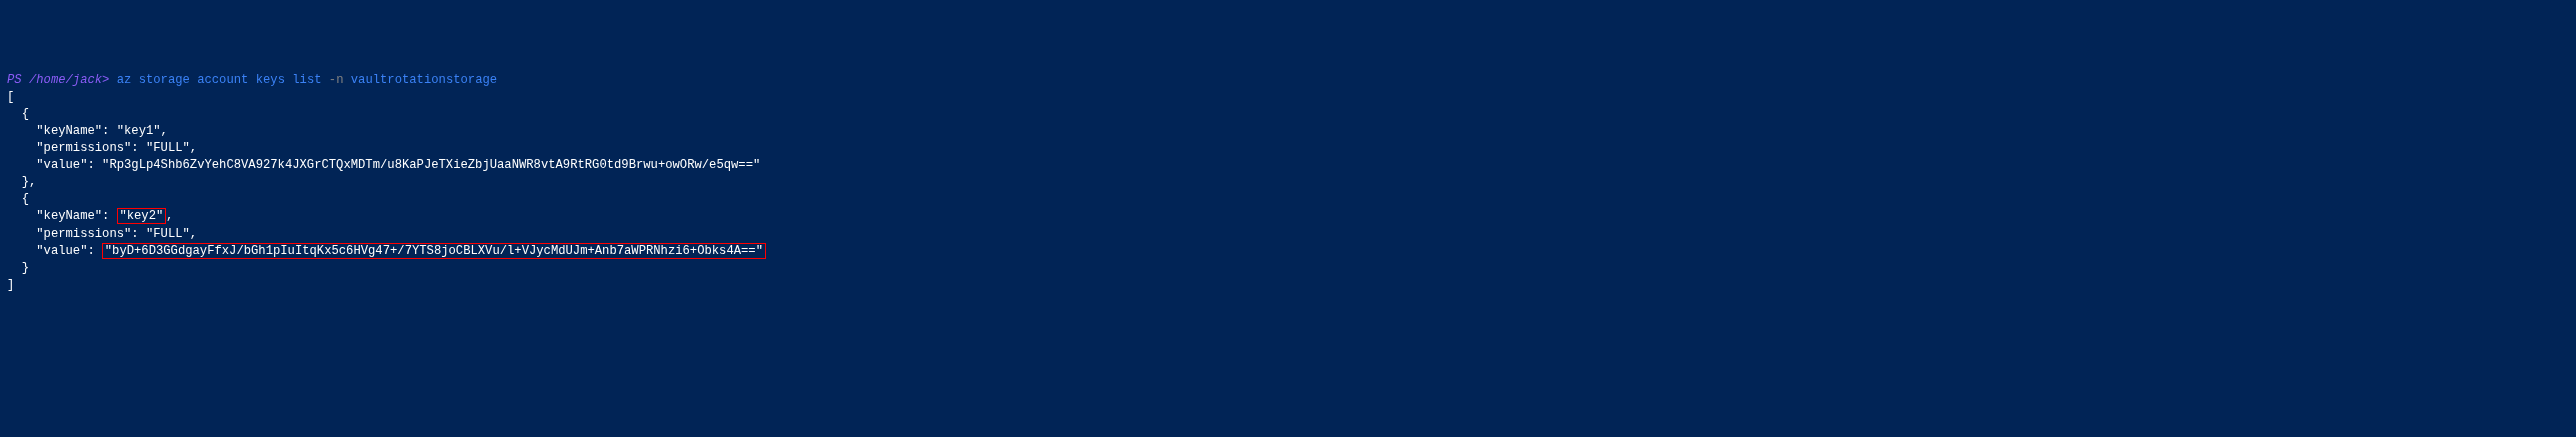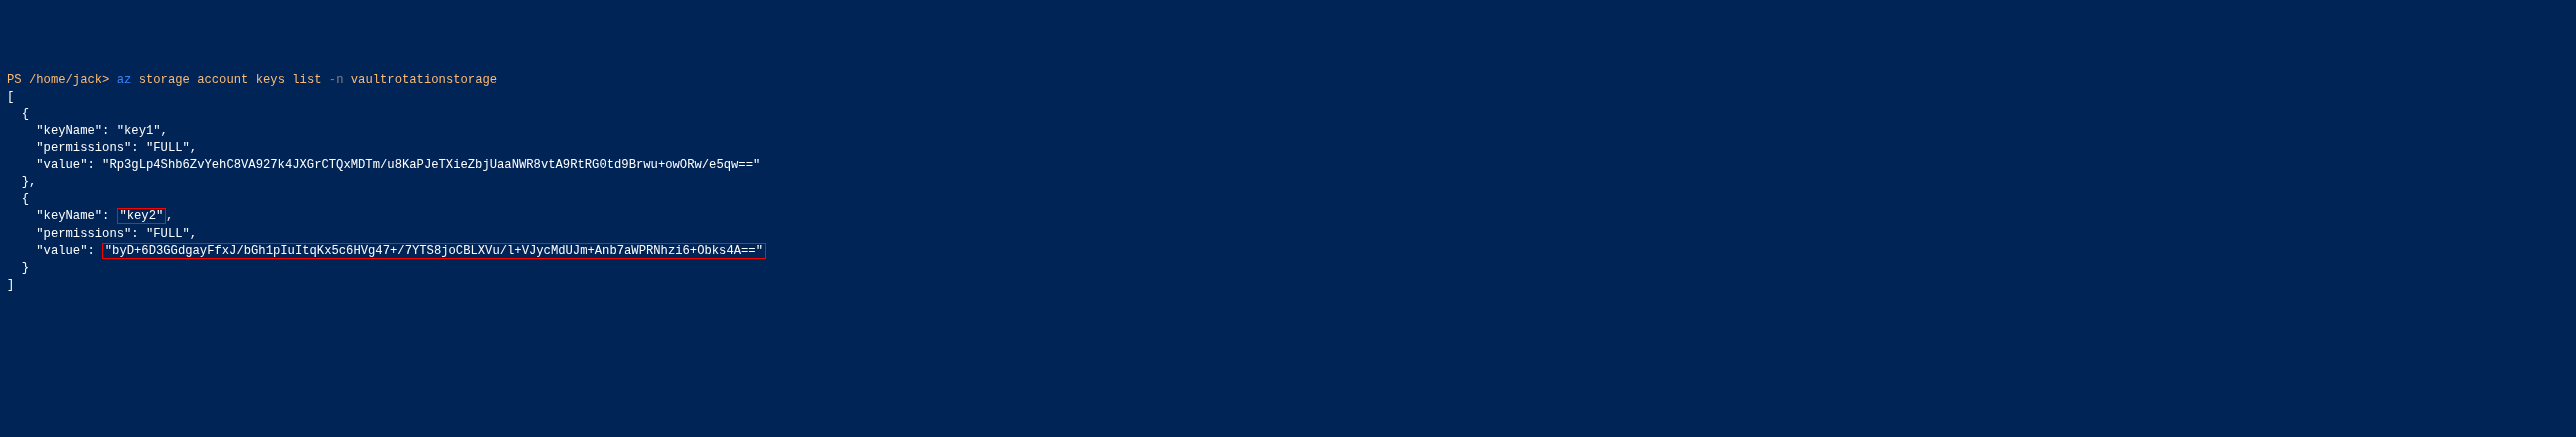--- a/index.html
+++ b/index.html
@@ -10,27 +10,28 @@
       font-family: 'Consolas', 'Courier New', monospace;
       font-size: 12.2px;
       line-height: 1.4;
       white-space: pre;
       overflow: hidden;
     }
     .terminal {
       padding: 3.5px 7px;
     }
     .prompt-ps {
-      color: #fdba74;
+      color: #8b5cf6;
+      font-style: italic;
     }
     .cmd-az {
       color: #3b82f6;
     }
     .cmd-args {
-      color: #fdba74;
+      color: #3b82f6;
     }
     .cmd-flag {
       color: #808080;
     }
     .output {
       color: #ffffff;
     }
     .highlight-box {
       border: 0.9px solid #ff0000;
       padding: 0px 1.7px;

